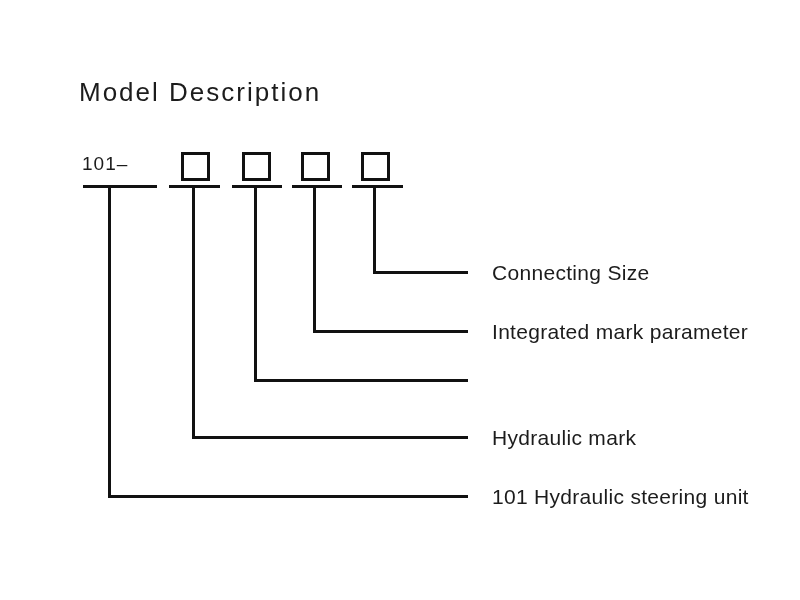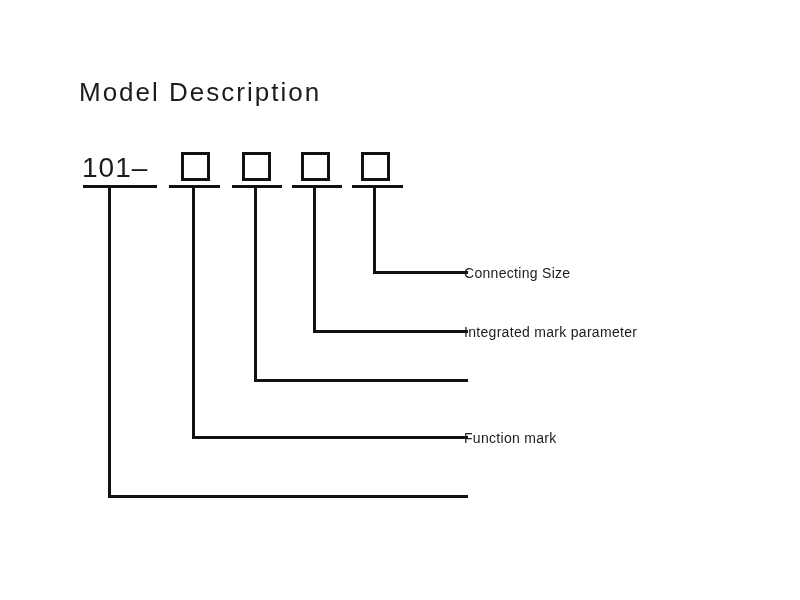--- a/index.html
+++ b/index.html
@@ -29,21 +29,21 @@
     font-size: 26px;
     letter-spacing: 2px;
     font-weight: 400;
     line-height: 1.05;
     white-space: nowrap;
   }
   .prefix {
     position: absolute;
     left: 82px;
     top: 154px;
-    font-size: 28px;
+    font-size: 19px;
     letter-spacing: 1px;
     line-height: 1;
     white-space: nowrap;
   }
   .code-box {
     position: absolute;
     top: 152px;
     width: 29px;
     height: 29px;
     border: 3px solid var(--line);
@@ -62,22 +62,22 @@
     top: 188px;
     background: var(--line);
   }
   .hline {
     position: absolute;
     height: 3px;
     background: var(--line);
   }
   .leader-label {
     position: absolute;
-    left: 464px;
-    font-size: 14px;
+    left: 492px;
+    font-size: 21px;
     letter-spacing: 0.3px;
     line-height: 20px;
     white-space: nowrap;
   }
 </style>
 </head>
 <body>
 
 <div class="canvas">
 
@@ -106,15 +106,16 @@
   <div class="hline" style="left:254px;top:379px;width:214px"></div>
 
   <div class="vline" style="left:192px;height:251px"></div>
   <div class="hline" style="left:192px;top:436px;width:276px"></div>
 
   <div class="vline" style="left:108px;height:310px"></div>
   <div class="hline" style="left:108px;top:495px;width:360px"></div>
 
   <div class="leader-label" style="top:263px">Connecting Size</div>
   <div class="leader-label" style="top:322px">Integrated mark parameter</div>
-  <div class="leader-label" style="top:428px">Function mark</div>
+  <div class="leader-label" style="top:428px">Hydraulic mark</div>
+  <div class="leader-label" style="top:487px">101 Hydraulic steering unit</div>
 
 </div>
 
 </body></html>

